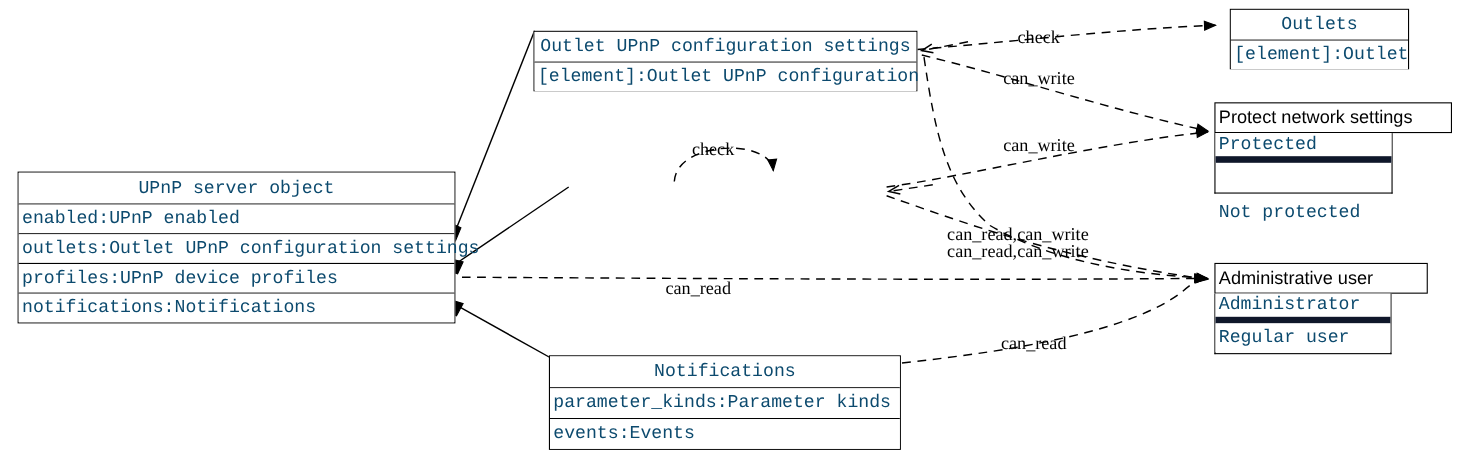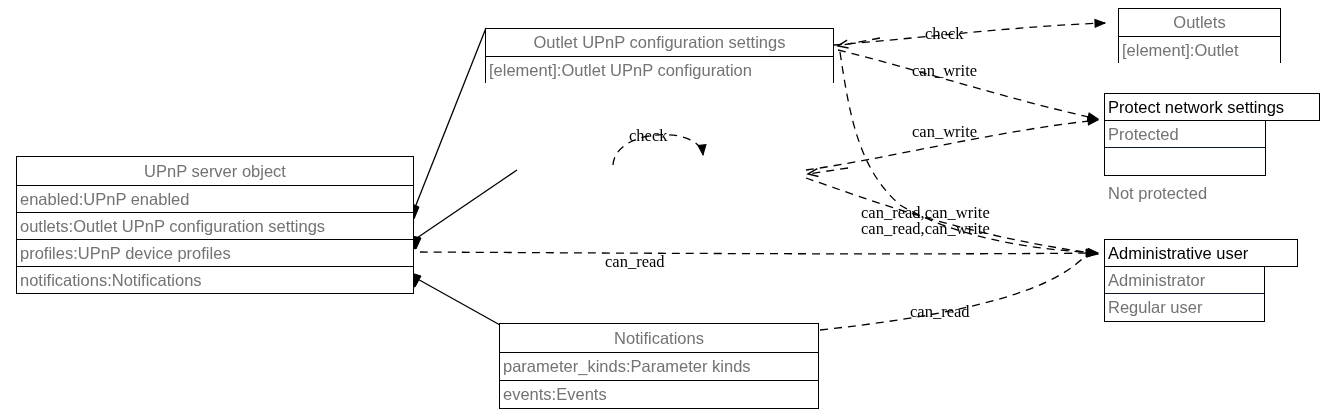--- a/index.html
+++ b/index.html
@@ -19,23 +19,23 @@
     position: absolute;
     box-sizing: border-box;
     background: #ffffff;
     border: 1px solid #000000;
     z-index: 5;
   }
   .uml-row {
     box-sizing: border-box;
     background: #ffffff;
     border-bottom: 1px solid #000000;
-    font-family: Liberation Sans, sans-serif;
+    font-family: Liberation Mono, monospace;
     font-size: 16.5px;
-    color: #737373;
+    color: #0c4a6e;
     line-height: 1;
     white-space: nowrap;
     display: flex;
     align-items: center;
   }
   .uml-row:last-child { border-bottom: none; }
   .uml-row.title { justify-content: center; }
   .uml-row.attr { justify-content: flex-start; padding-left: 3px; }
 
   
@@ -53,21 +53,21 @@
     display: flex;
     align-items: center;
     padding-left: 3px;
   }
   .uml-box.enum .body {
     box-sizing: border-box;
     border: 1px solid #000000;
     border-top: none;
     background: #ffffff;
   }
-  .uml-box.enum .body .uml-row { border-bottom: 1px solid #0f172a; }
+  .uml-box.enum .body .uml-row { border-bottom: 6px solid #0f172a; }
   .uml-box.enum .body .uml-row:last-child { border-bottom: none; }
 
   svg.edges {
     position: absolute;
     left: 0; top: 0;
     width: 1331px;
     height: 419px;
     z-index: 1;
     overflow: visible;
   }

